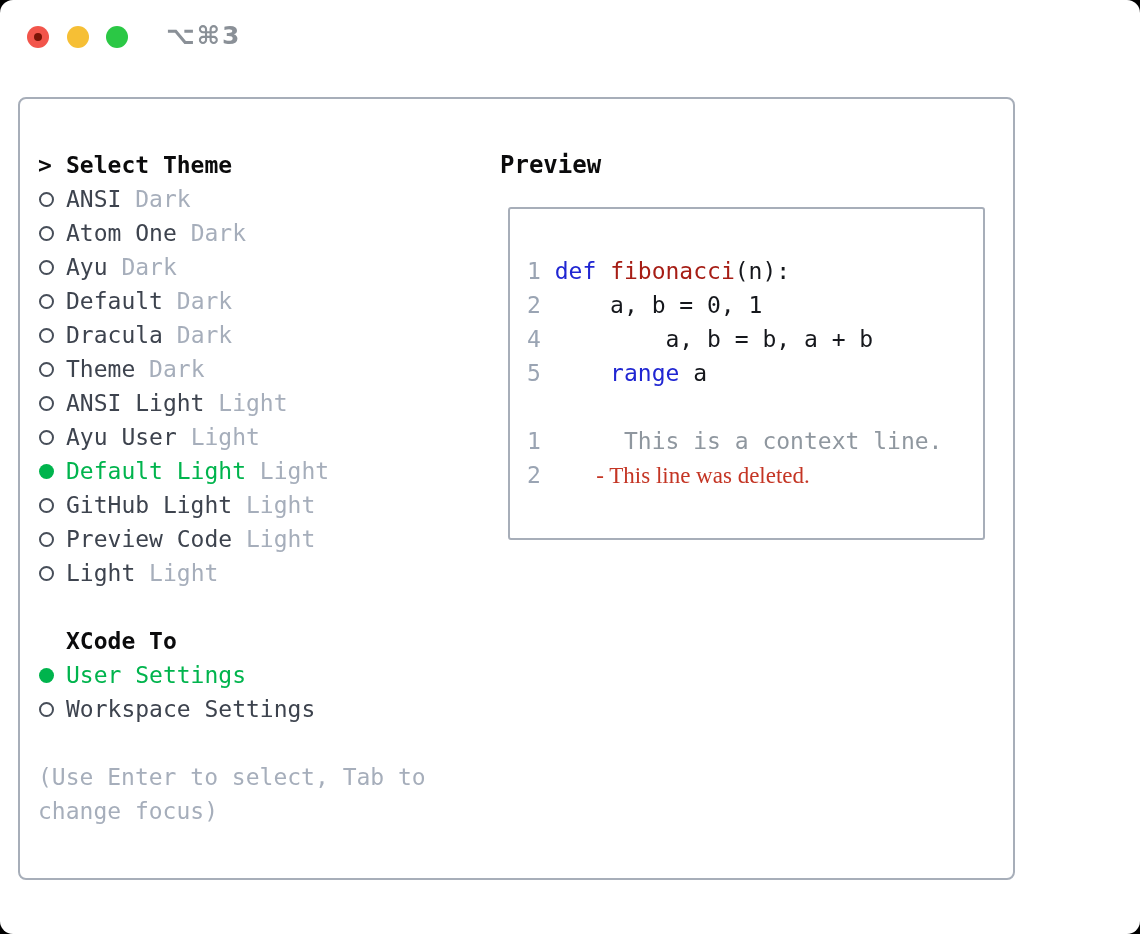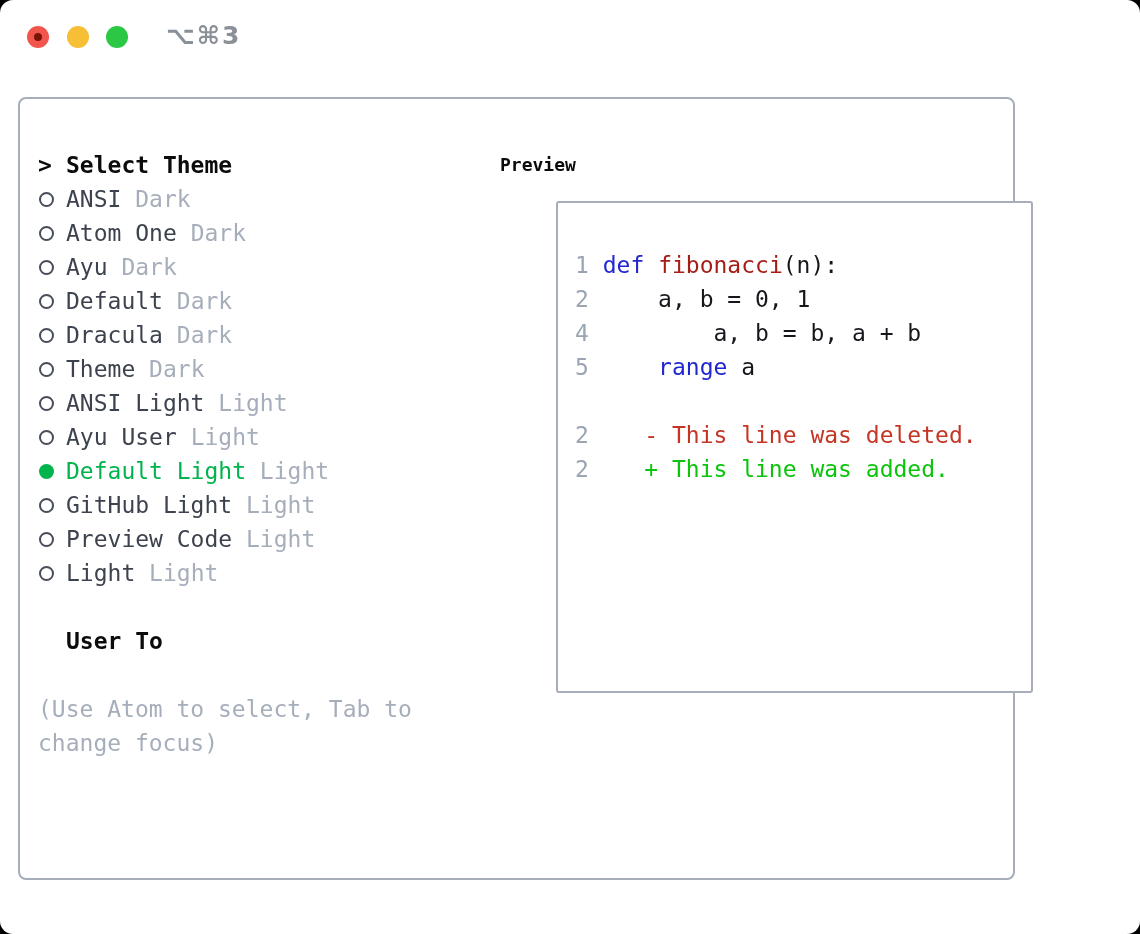--- a/index.html
+++ b/index.html
@@ -30,32 +30,32 @@
   .circle { width:15px; height:15px; border-radius:50%; box-sizing:border-box;
             border:2px solid var(--circle_outline); margin-left:1px; }
   .circle.sel { border:none; background:var(--selection_green); }
   .h { font-weight:700; color:var(--heading_black); }
   .name { color:var(--item_dark); }
   .name.sel { color:var(--selection_green); }
   .tag { color:var(--tag_gray); }
   .hint { color:var(--hint_gray); }
   
   .preview-header { position:absolute; left:480px; top:49px; height:34px; line-height:34px;
-                    font-size:18px; font-weight:700; color:var(--heading_black); }
-  .preview-box { position:absolute; left:488px; top:102px; width:477px; height:492px;
+                    font-size:24px; font-weight:700; color:var(--heading_black); }
+  .preview-box { position:absolute; left:488px; top:108px; width:477px; height:333px;
                  box-sizing:border-box; border:2px solid var(--border_gray);
-                 border-radius:3px; background:#fff;margin-left:48px; }
+                 border-radius:3px; background:#fff; }
   .code { padding:45px 0 0 17px; font-size:23px; line-height:34px; }
   .cl { height:34px; white-space:pre; }
   .seg.num   { color:var(--line_number_gray); }
   .seg.kw    { color:var(--keyword_blue); }
   .seg.fn    { color:var(--function_red); }
   .seg.plain { color:var(--code_black); }
   .seg.ctx   { color:var(--context_gray); }
-  .seg.del   { color:var(--deleted_red); }
+  .seg.del   { color:var(--deleted_red);font-family:Liberation Serif, serif; }
   .seg.add   { color:var(--added_green); }
 </style>
 </head>
 <body>
 
 <div class="window">
 
   <div>
     <span class="light red">
       <span class="reddot"></span>
@@ -85,38 +85,42 @@
           <div class="row"><span class="marker"><span class="circle sel"></span></span><span class="name sel">Default Light</span><span class="tag"> Light</span></div>
           <div class="row"><span class="marker"><span class="circle"></span></span><span class="name">GitHub Light</span><span class="tag"> Light</span></div>
           <div class="row"><span class="marker"><span class="circle"></span></span><span class="name">Preview Code</span><span class="tag"> Light</span></div>
           <div class="row"><span class="marker"><span class="circle"></span></span><span class="name">Light</span><span class="tag"> Light</span></div>
         </div>
 
       <div class="row"></div>
 
       <div class="row">
         <span class="marker"></span>
-        <span class="h">User To</span>
+        <span class="h">XCode To</span>
       </div>
 
+      <div id="apply-list">
+          <div class="row"><span class="marker"><span class="circle sel"></span></span><span class="name sel">User Settings</span></div>
+          <div class="row"><span class="marker"><span class="circle"></span></span><span class="name">Workspace Settings</span></div>
+        </div>
 
       <div class="row"></div>
 
-      <div class="row hint">(Use Atom to select, Tab to</div>
+      <div class="row hint">(Use Enter to select, Tab to</div>
       <div class="row hint">change focus)</div>
     </div>
 
     <div class="preview-header">Preview</div>
 
     <div class="preview-box">
       <div id="code" class="code">
           <div class="cl"><span class="seg num">1</span><span class="seg plain"> </span><span class="seg kw">def</span><span class="seg plain"> </span><span class="seg fn">fibonacci</span><span class="seg plain">(n):</span></div>
           <div class="cl"><span class="seg num">2</span><span class="seg plain">     a, b = 0, 1</span></div>
           <div class="cl"><span class="seg num">4</span><span class="seg plain">         a, b = b, a + b</span></div>
           <div class="cl"><span class="seg num">5</span><span class="seg plain">     </span><span class="seg kw">range</span><span class="seg plain"> a</span></div>
           <div class="cl"></div>
+          <div class="cl"><span class="seg num">1</span><span class="seg ctx">      This is a context line.</span></div>
           <div class="cl"><span class="seg num">2</span><span class="seg plain">    </span><span class="seg del">- This line was deleted.</span></div>
-          <div class="cl"><span class="seg num">2</span><span class="seg plain">    </span><span class="seg add">+ This line was added.</span></div>
         </div>
     </div>
 
   </div>
 </div>
 
 </body></html>

